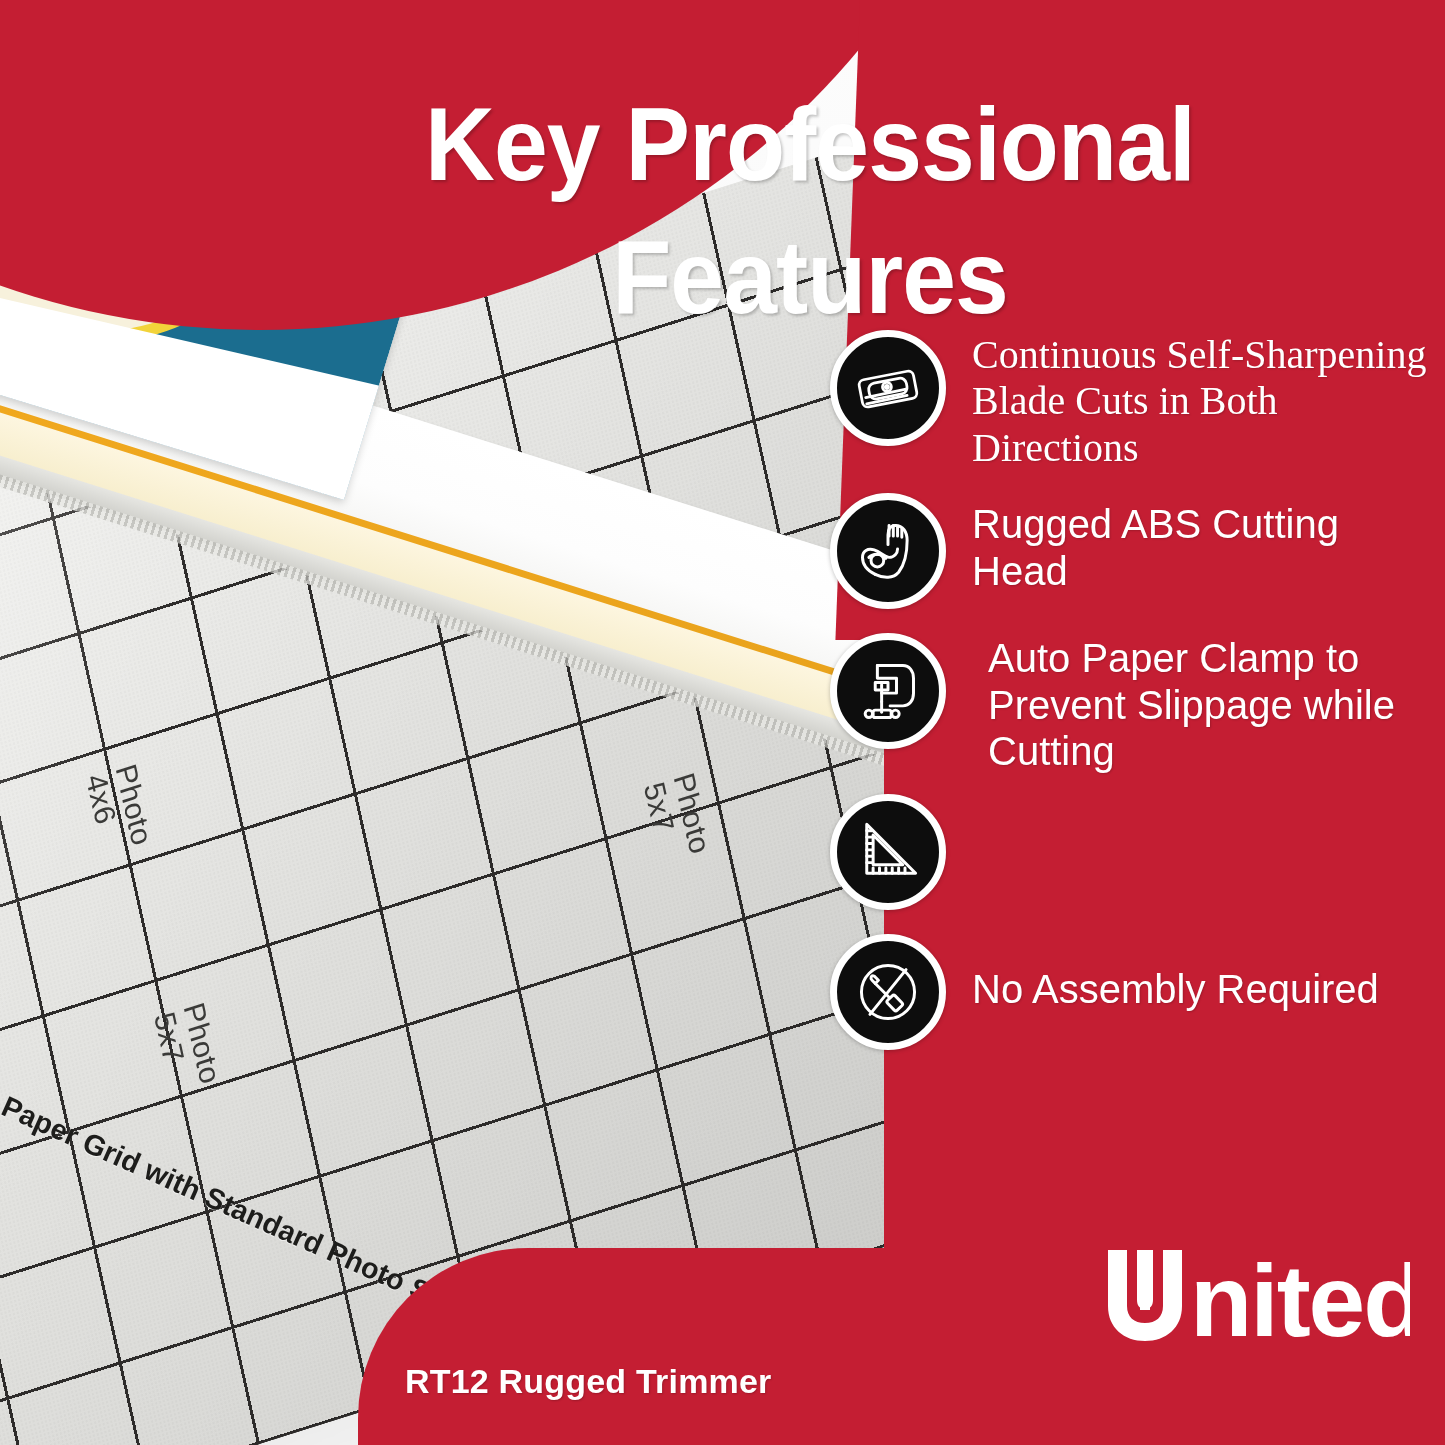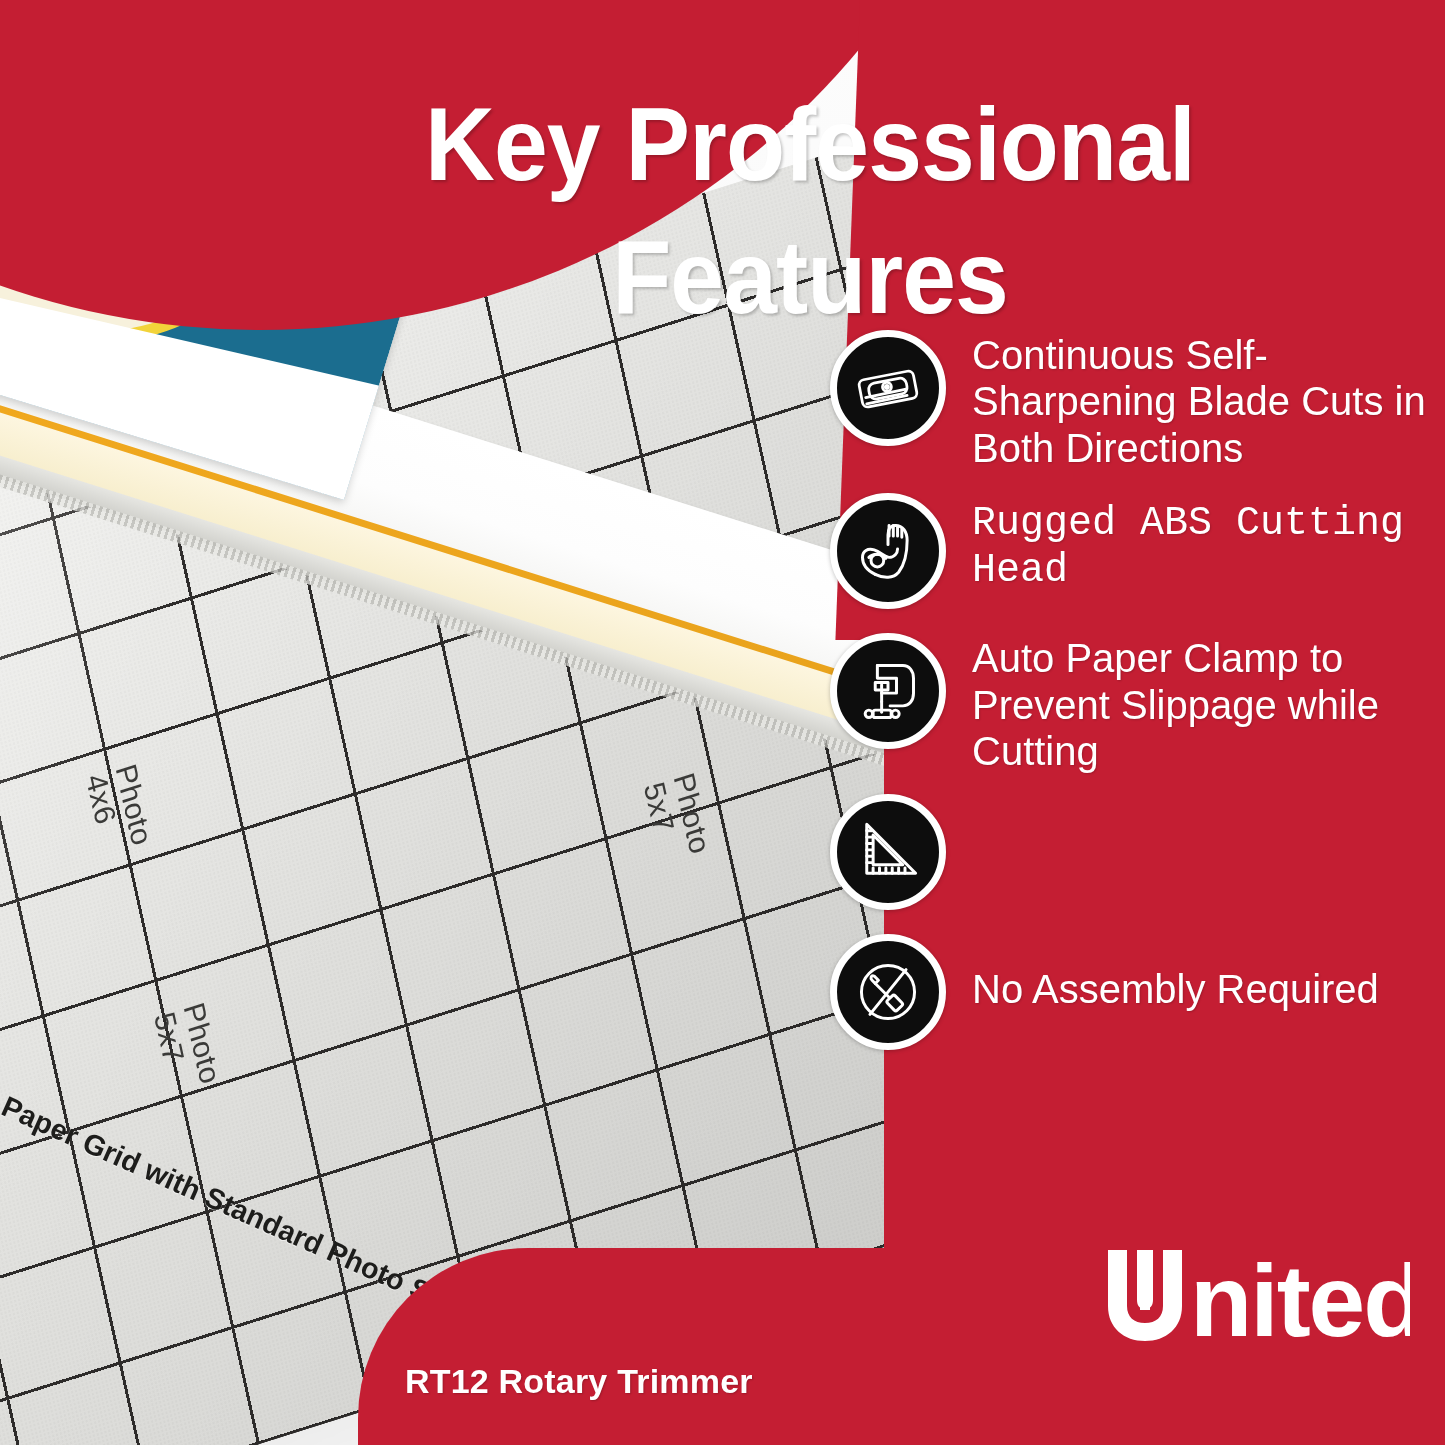--- a/index.html
+++ b/index.html
@@ -217,27 +217,27 @@
     padding-left:26px;
     padding-top:2px;
     color:#ffffff;
     font-size:40px;
     line-height:1.16;
     font-weight:400;
     letter-spacing:0px;
     text-shadow:1px 1px 2px rgba(0,0,0,.18);
   }
   
-  .feature.f0{}
+  .feature.f0{font-family:Liberation Serif, serif;}
   .feature.f1{margin-bottom:26px;}
   .feature.f2{margin-bottom:24px;}
-  .feature.f3{margin-bottom:20px;}
+  .feature.f3{margin-bottom:20px;gap:16px;}
   .feature.f4{margin-bottom:24px;}
   .feature.f5 .f-text{padding-top:32px;}
-  .feature.f2 .f-text{padding-top:8px;font-family:Liberation Mono, monospace;}
+  .feature.f2 .f-text{padding-top:8px;}
   .feature.f4 .f-text{padding-top:4px;}
 
   
   .product-caption{
     position:absolute;left:405px;top:1362px;
     color:#ffffff;
     font-size:34px;font-weight:700;
     letter-spacing:.2px;
     text-shadow:1px 1px 2px rgba(0,0,0,.2);
   }
@@ -380,21 +380,21 @@
           <path d="M20 24 L33 37"></path>
           <path d="M17 21 C15 19 16 16 19 17 L23 21 L20 24 L17 21 Z"></path>
           <rect x="33" y="36" width="10" height="13" rx="2" transform="rotate(-44 38 42)"></rect>
         </svg>
       </div>
       <div class="f-text">No Assembly Required</div>
     </div>
 
   </div>
 
-  <div class="product-caption">RT12 Rotary Trimmer</div>
+  <div class="product-caption">RT12 Rugged Trimmer</div>
 
   <div class="brand">
     <svg width="310" height="102" viewBox="0 0 310 102">
 
       <path d="M8 6 L8 62 C8 84 24 97 45 97 C66 97 82 84 82 62 L82 6 L63 6 L63 62
                C63 73 56 79 45 79 C34 79 27 73 27 62 L27 6 Z" fill="#ffffff"></path>
       <path d="M37 6 L37 56 C37 62 40 65 45 65 C50 65 53 62 53 56 L53 6 L45 6 L45 56
                C45 58 44.5 58.5 45 58.5 C45.5 58.5 45 58 45 56 L45 6 Z" fill="#ffffff"></path>
       <rect x="40" y="6" width="6" height="60" fill="#ffffff"></rect>
       <rect x="44" y="6" width="6" height="60" fill="#ffffff"></rect>

